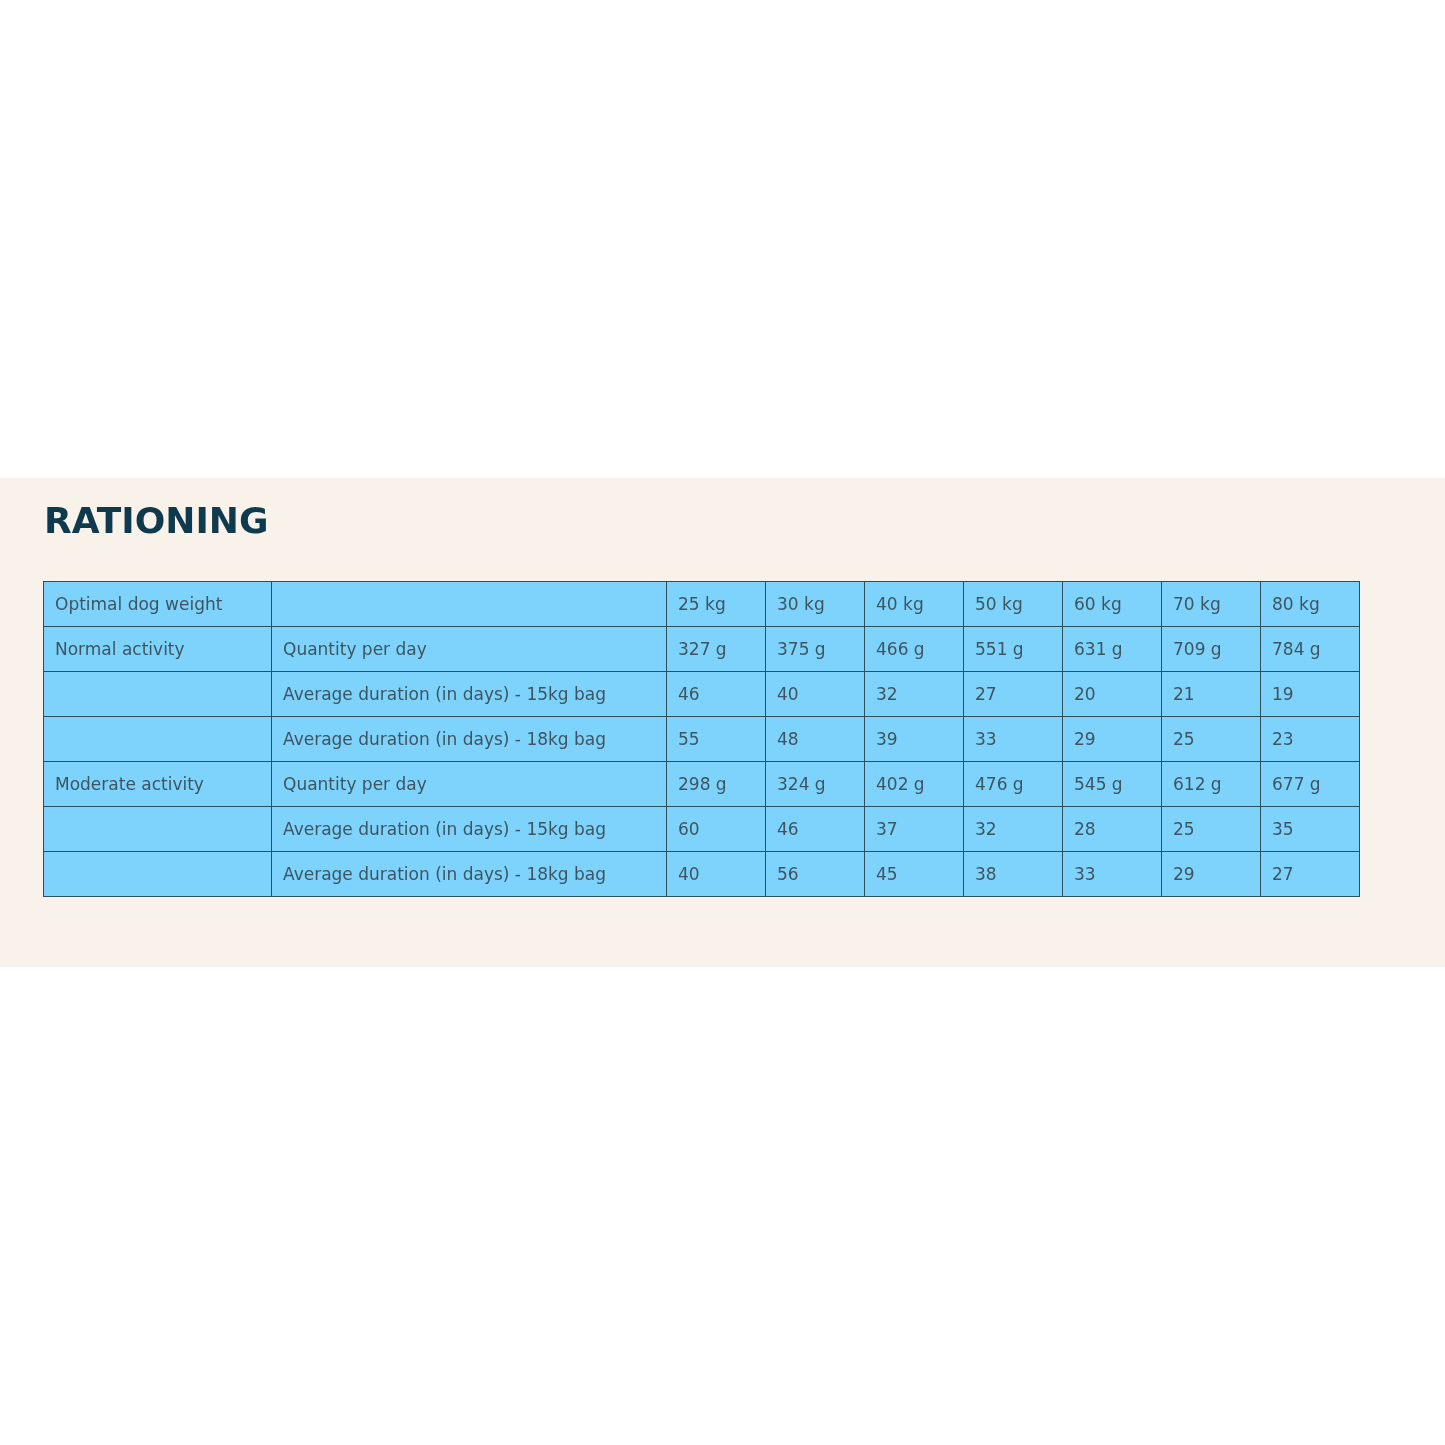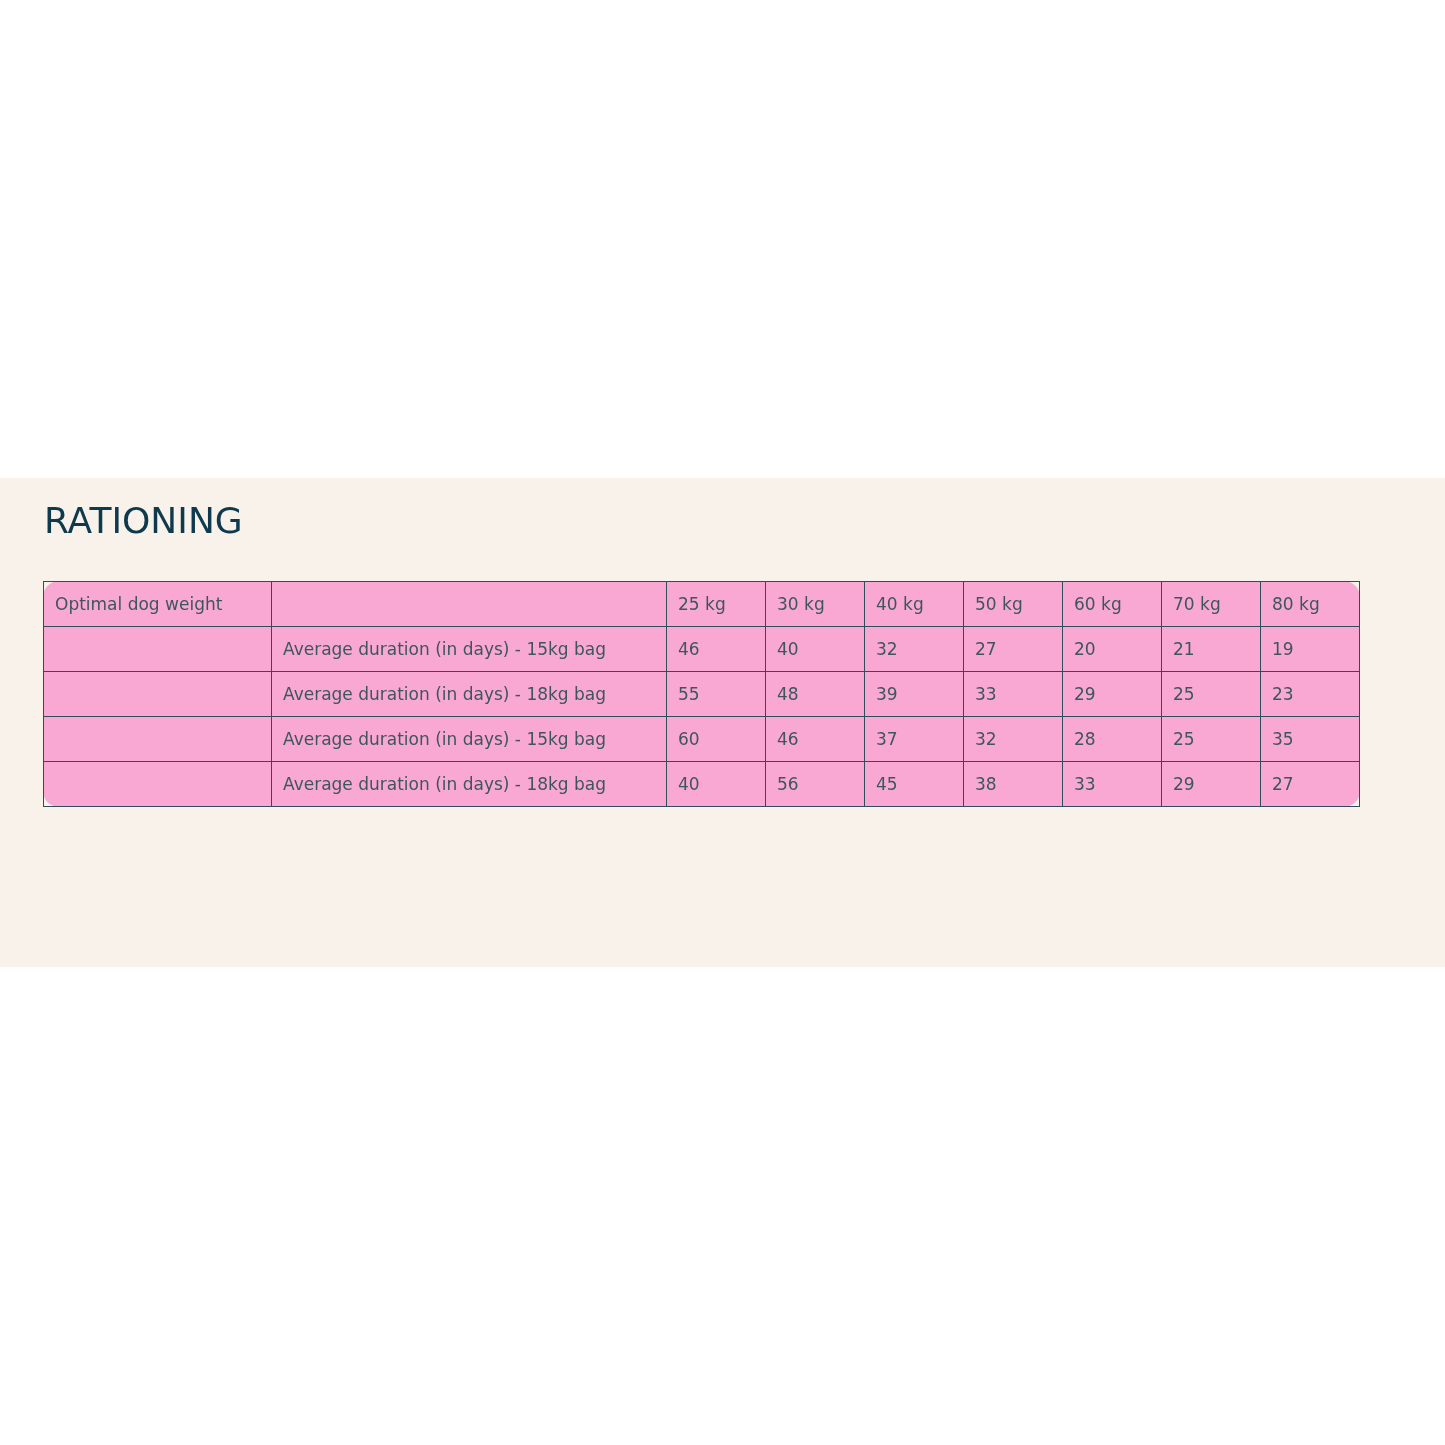--- a/index.html
+++ b/index.html
@@ -18,35 +18,34 @@
       width: 1445px;
       height: 489px;
       background: #f9f2ea;
     }
     .title {
       position: absolute;
       left: 44px;
       top: 498px;
       margin: 0;
       font-family: "DejaVu Sans", sans-serif;
-      font-weight: normal;
+      font-weight: bold;
       font-size: 36px;
       letter-spacing: 0px;
       color: #0f3a4d;
       line-height: 46px;
     }
     table.rationing {
       position: absolute;
       left: 43px;
       top: 581px;
       border-collapse: collapse;
       table-layout: fixed;
       width: 1317px;
-      background: #f9a8d4;
-      border-radius: 16px;
+      background: #7dd3fc;
     }
     table.rationing td {
       border: 1.5px solid #2f4d5a;
       height: 44px;
       padding: 0 0 0 11px;
       font-family: "DejaVu Sans", sans-serif;
       font-size: 17px;
       color: #3e5560;
       white-space: nowrap;
       overflow: hidden;
@@ -81,40 +80,62 @@
       <td></td>
       <td>25 kg</td>
       <td>30 kg</td>
       <td>40 kg</td>
       <td>50 kg</td>
       <td>60 kg</td>
       <td>70 kg</td>
       <td>80 kg</td>
     </tr>
     <tr>
+      <td>Normal activity</td>
+      <td>Quantity per day</td>
+      <td>327 g</td>
+      <td>375 g</td>
+      <td>466 g</td>
+      <td>551 g</td>
+      <td>631 g</td>
+      <td>709 g</td>
+      <td>784 g</td>
+    </tr>
+    <tr>
       <td></td>
       <td>Average duration (in days) - 15kg bag</td>
       <td>46</td>
       <td>40</td>
       <td>32</td>
       <td>27</td>
       <td>20</td>
       <td>21</td>
       <td>19</td>
     </tr>
     <tr>
       <td></td>
       <td>Average duration (in days) - 18kg bag</td>
       <td>55</td>
       <td>48</td>
       <td>39</td>
       <td>33</td>
       <td>29</td>
       <td>25</td>
       <td>23</td>
+    </tr>
+    <tr>
+      <td>Moderate activity</td>
+      <td>Quantity per day</td>
+      <td>298 g</td>
+      <td>324 g</td>
+      <td>402 g</td>
+      <td>476 g</td>
+      <td>545 g</td>
+      <td>612 g</td>
+      <td>677 g</td>
     </tr>
     <tr>
       <td></td>
       <td>Average duration (in days) - 15kg bag</td>
       <td>60</td>
       <td>46</td>
       <td>37</td>
       <td>32</td>
       <td>28</td>
       <td>25</td>

